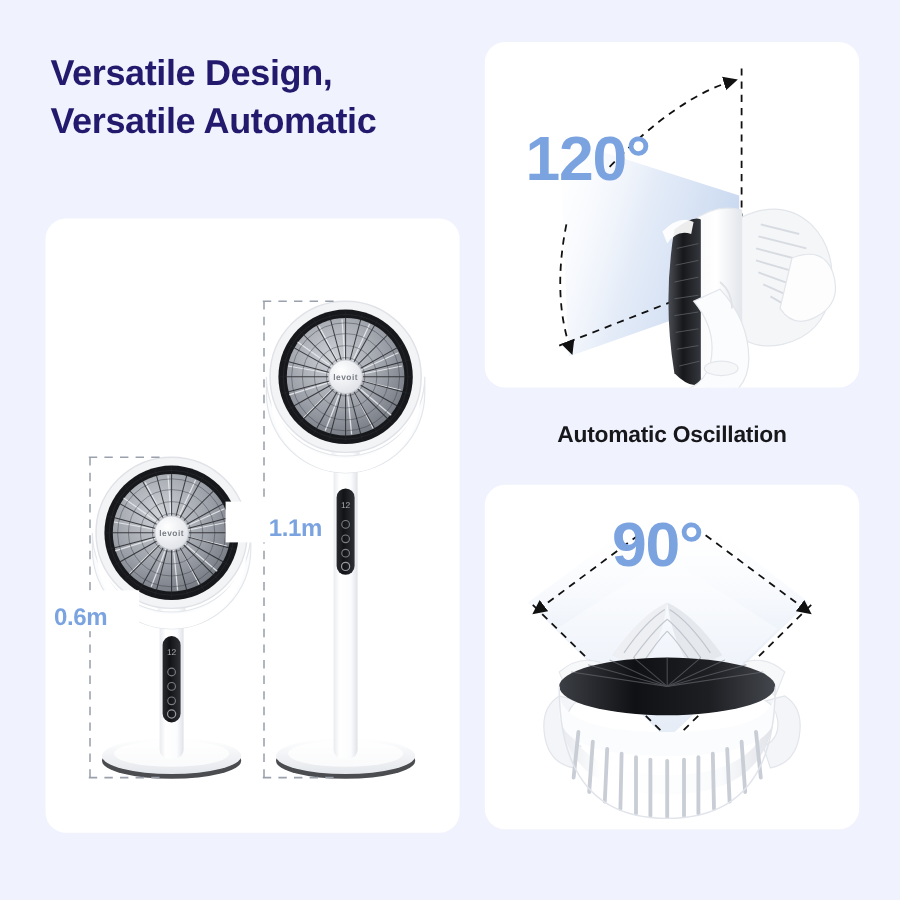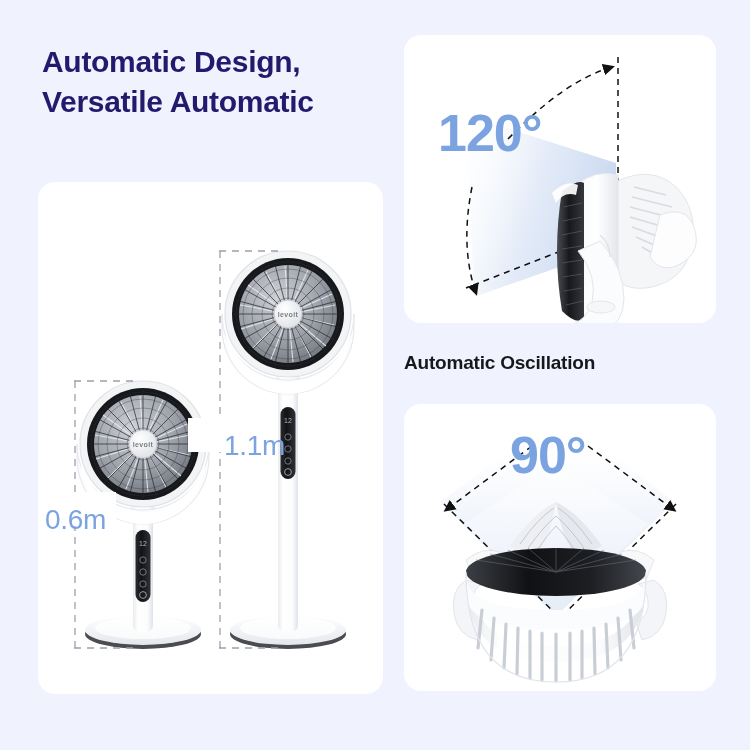--- a/index.html
+++ b/index.html
@@ -20,48 +20,48 @@
   .headline .l2{display:block;}
 
   
   .card{position:absolute;background:#ffffff;border-radius:17px;overflow:hidden;}
   #card-size{left:38px;top:182px;width:345px;height:512px;}
   #card-tilt{left:404px;top:35px;width:312px;height:288px;}
   #card-osc {left:404px;top:404px;width:312px;height:287px;}
 
   .caption{
     position:absolute;left:404px;top:352px;width:312px;
-    text-align:left;font-size:19px;font-weight:700;color:#18181c;
+    text-align:center;font-size:19px;font-weight:700;color:#18181c;
     letter-spacing:-0.2px;
   }
 
   .degree{
     position:absolute;font-size:52px;font-weight:700;
     color:#7ba3e0;letter-spacing:-1px;line-height:1;
   }
   #deg-120{left:34px;top:72px;}
   #deg-90 {left:106px;top:25px;}
 
   .dim-label{
-    position:absolute;font-size:28px;font-weight:400;color:#7ba3e0;
+    position:absolute;font-size:20px;font-weight:700;color:#7ba3e0;
     letter-spacing:-0.3px;
   }
   #lbl-07{left:7px;top:322px;}
   #lbl-11{left:186px;top:248px;}
 
   svg{display:block;}
   .fill-none{fill:none;}
 </style>
 </head>
 <body>
 
 <div class="stage">
 
   <div class="headline">
-    <span>Automatic Design,</span>
+    <span>Versatile Design,</span>
     <span class="l2">Versatile Automatic</span>
   </div>
 
   <div class="card" id="card-size">
     <svg width="345" height="512" viewBox="0 0 345 512">
       <defs>
         <linearGradient id="bodyG" x1="0" y1="0" x2="1" y2="0">
           <stop offset="0" stop-color="#e9ebef"></stop>
           <stop offset="0.25" stop-color="#ffffff"></stop>
           <stop offset="0.72" stop-color="#fbfcfd"></stop>

